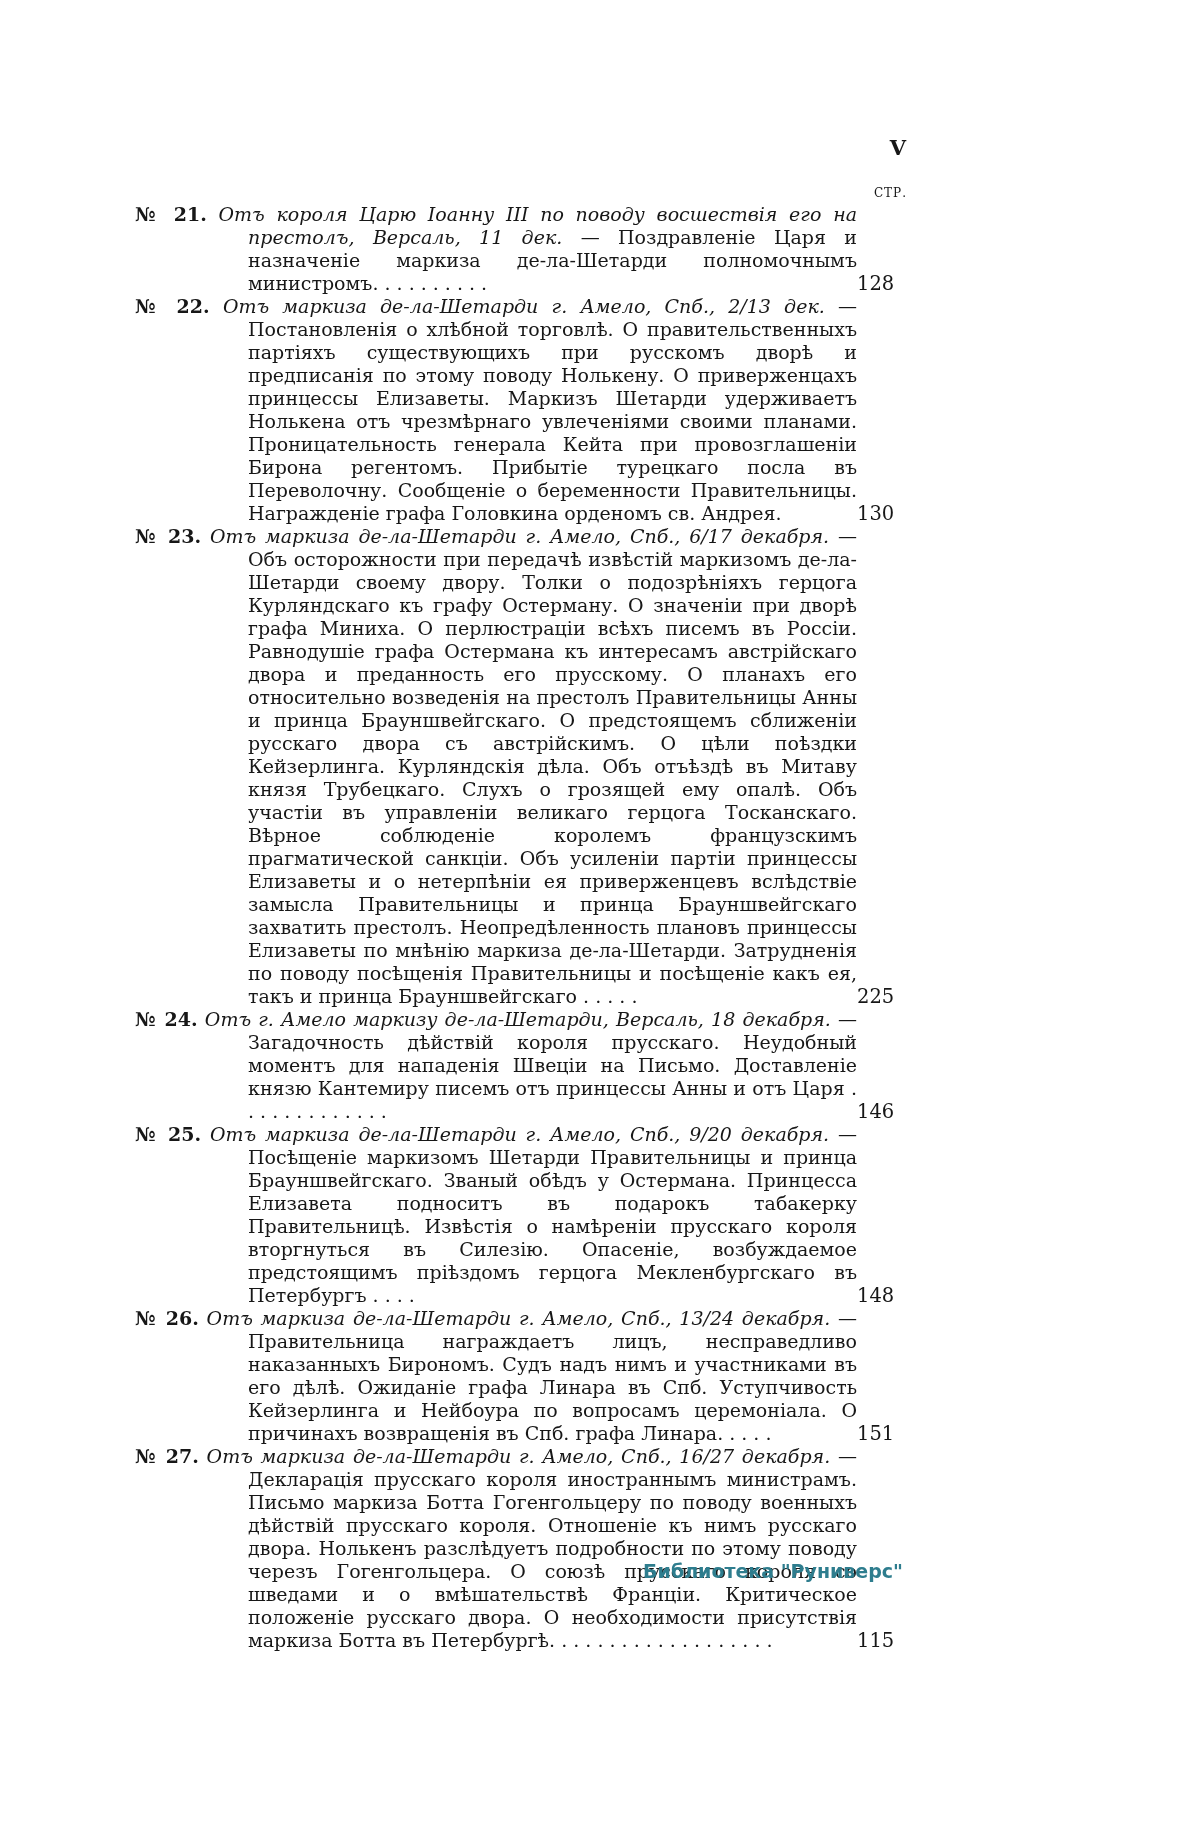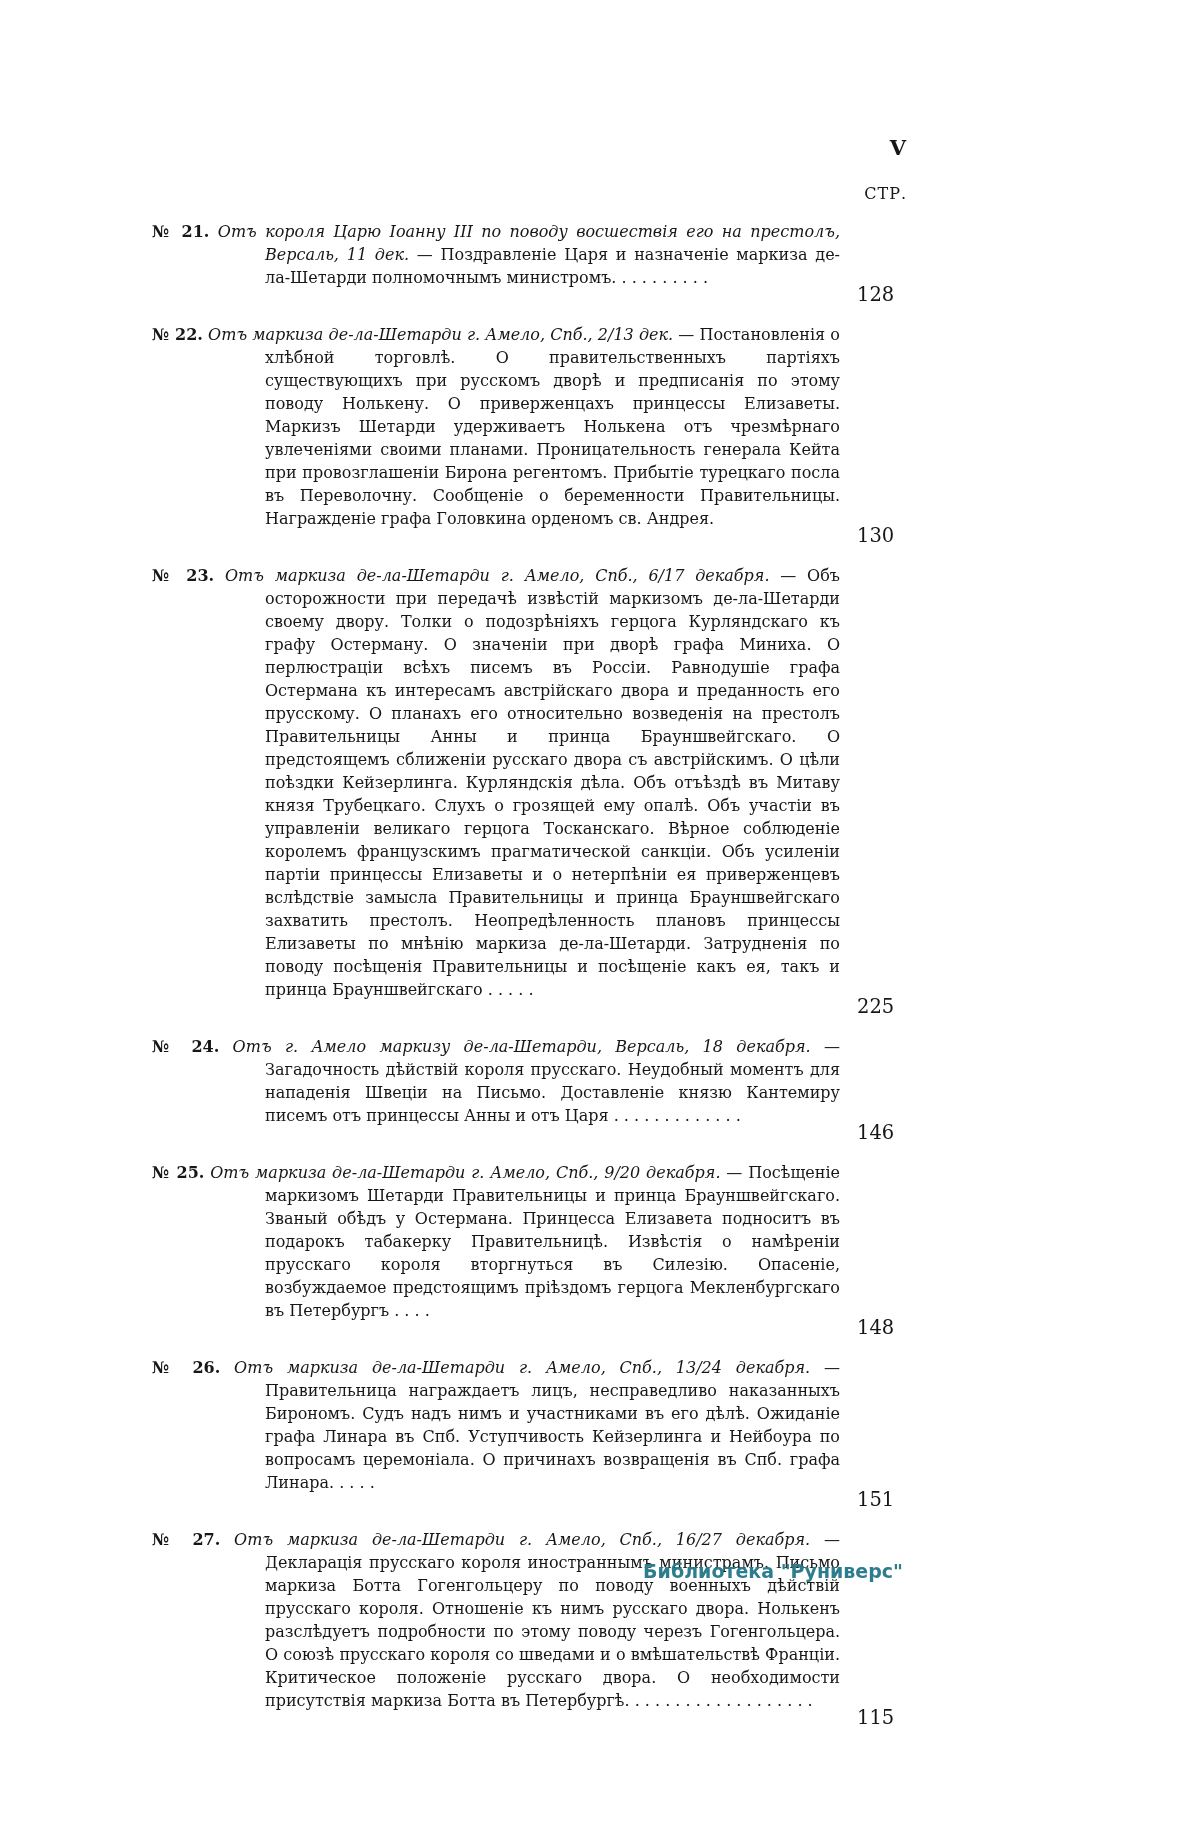--- a/index.html
+++ b/index.html
@@ -25,34 +25,34 @@
   }
   .folio {
     text-align: right;
     font-size: 21px;
     line-height: 24px;
     font-weight: bold;
     letter-spacing: 1px;
   }
   .str-header {
     text-align: right;
-    font-size: 16px;
+    font-size: 12px;
     line-height: 15px;
     margin-top: 26px;
     letter-spacing: 1px;
   }
   .entries { margin-top: 2px; }
   .entry { display: flex; align-items: flex-end; }
   .entry-text {
     flex: 1;
-    margin: 17px;
+    margin: 0;
     padding-left: 113px;
     text-indent: -113px;
     text-align: justify;
-    font-size: 16px;
+    font-size: 19px;
     line-height: 23px;
   }
   .entry-num { font-weight: bold; }
   .entry-lead { font-style: italic; }
   .entry-page {
     flex: none;
     width: 50px;
     text-align: left;
     font-size: 19.5px;
     line-height: 23px;

